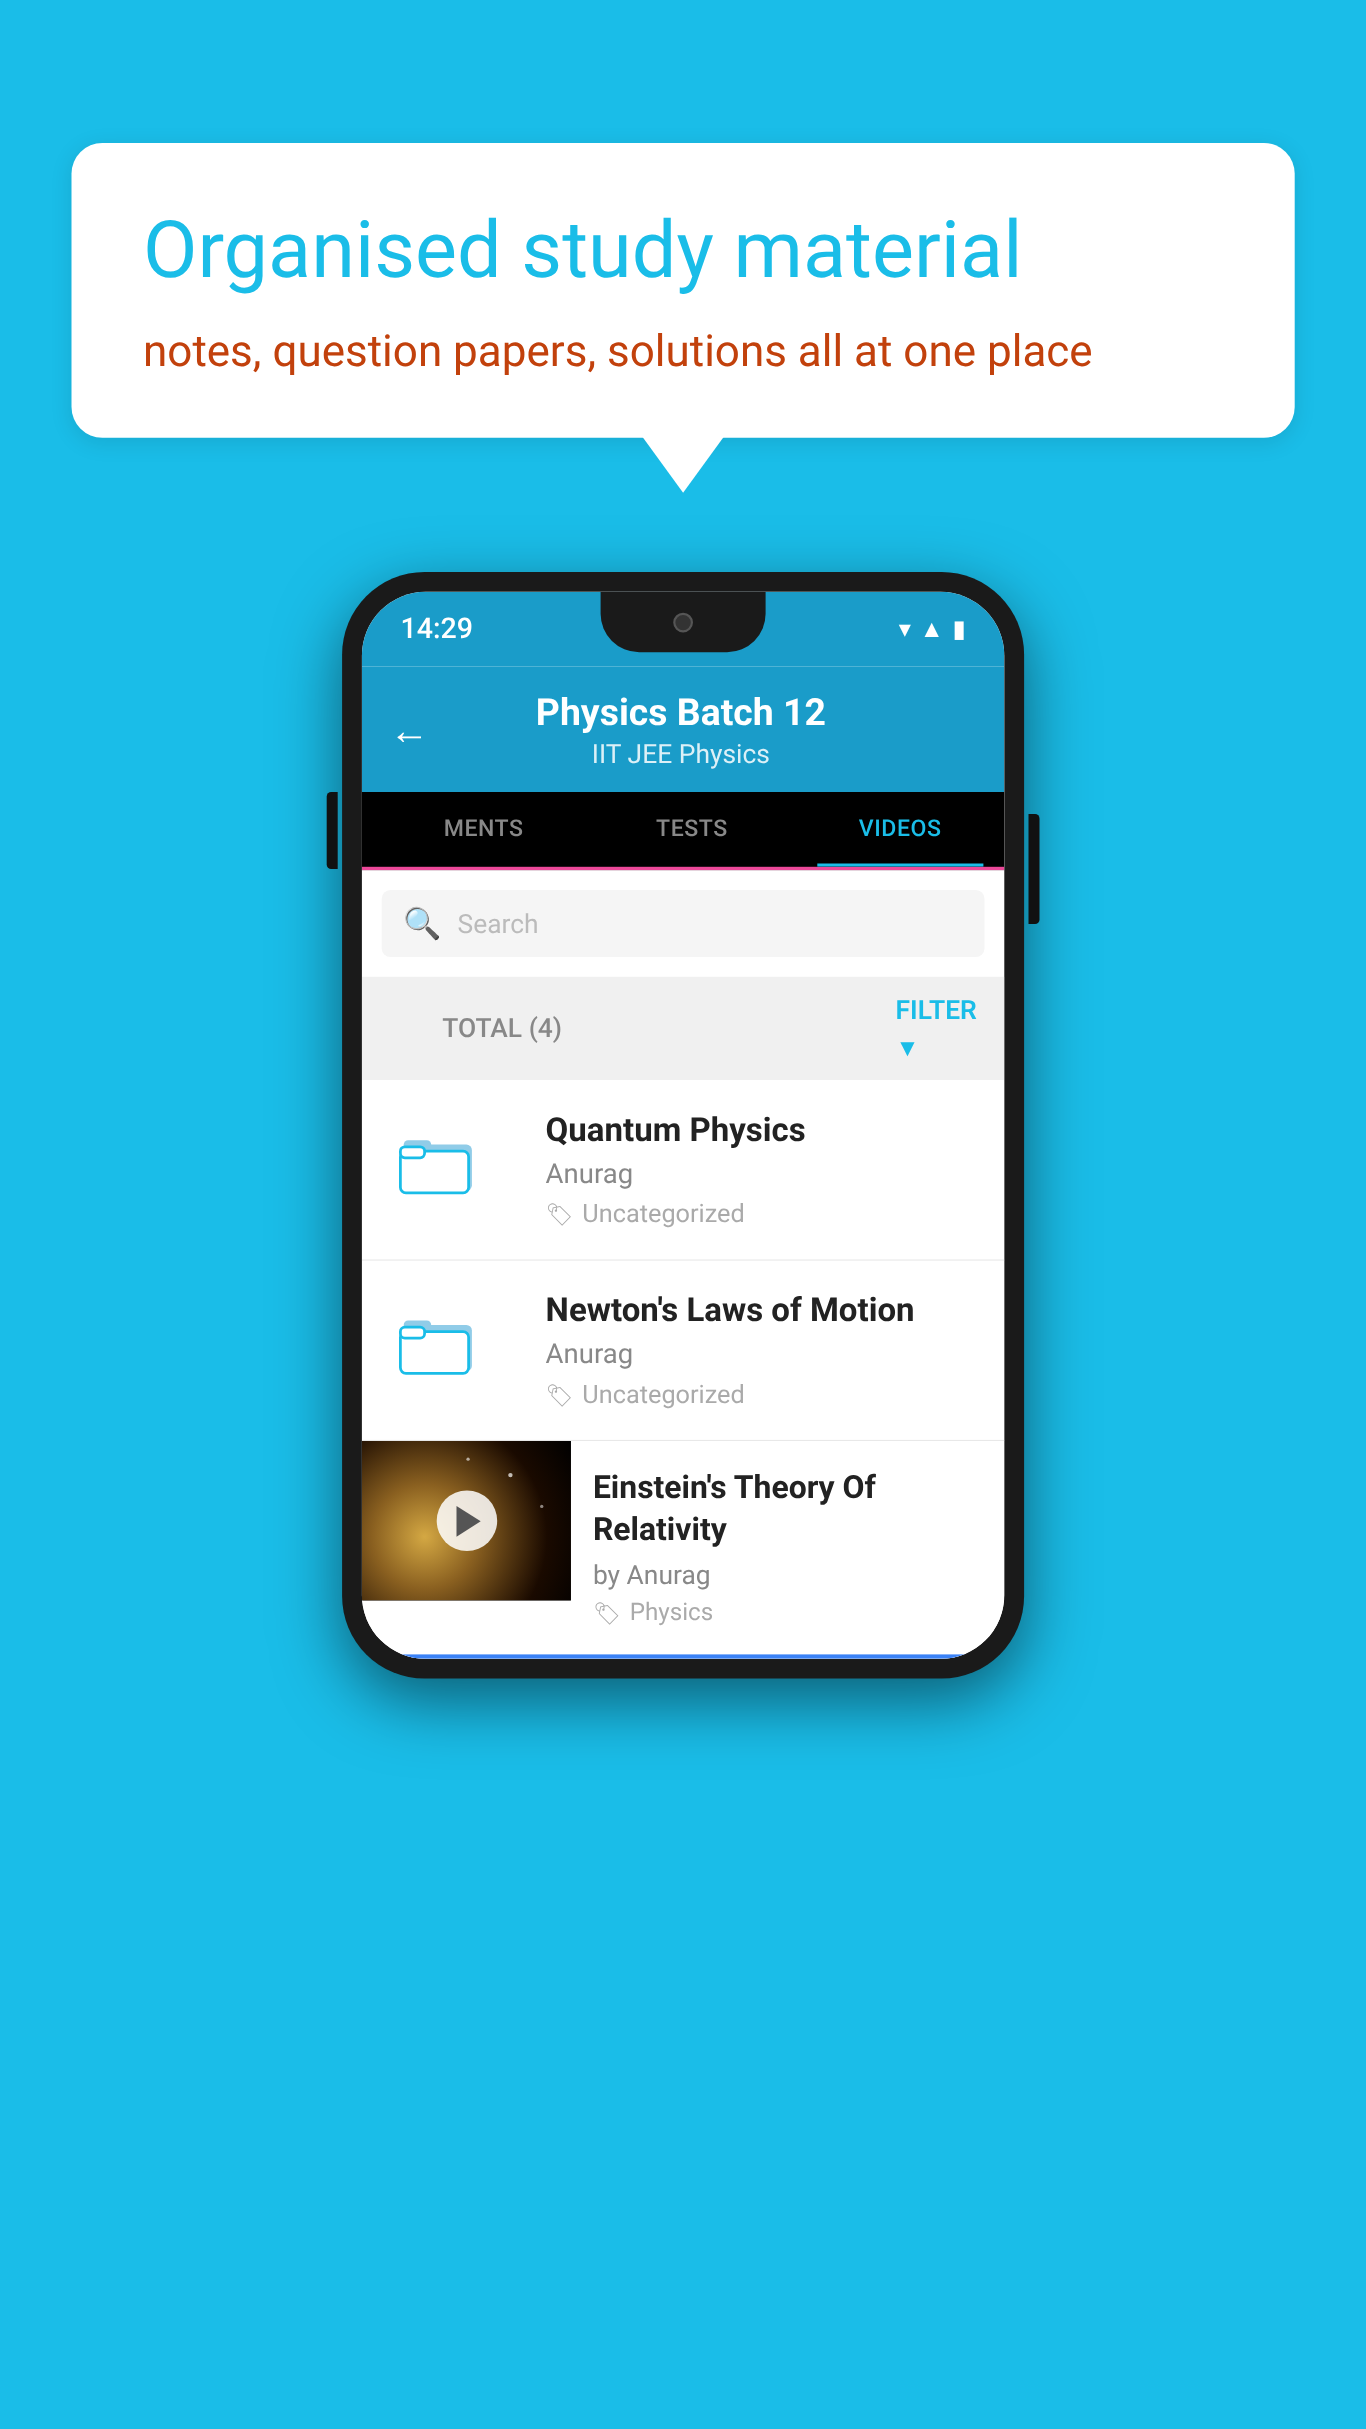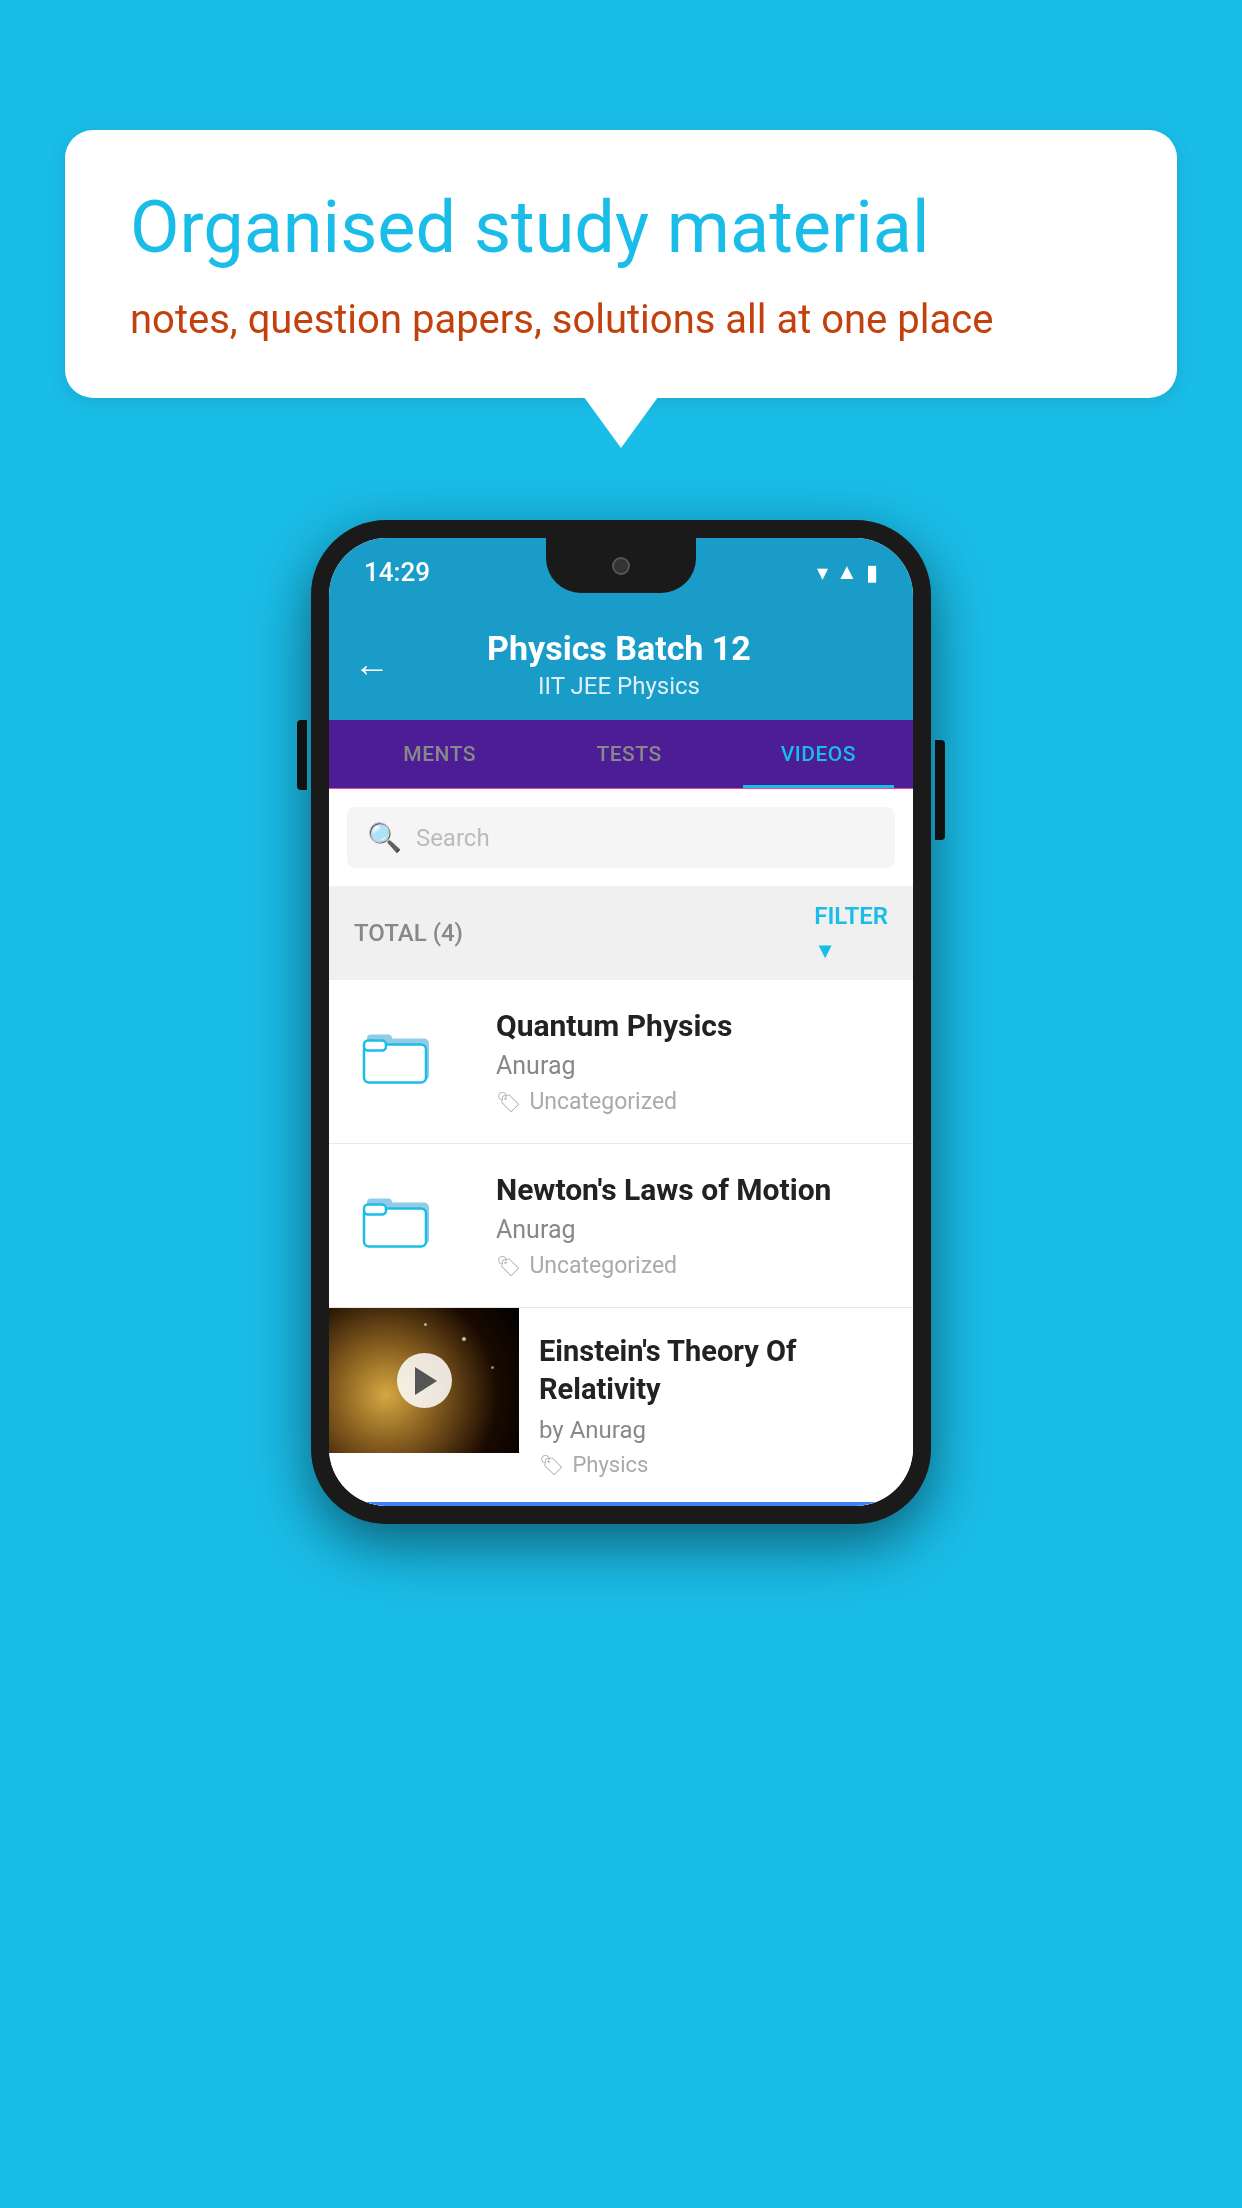--- a/index.html
+++ b/index.html
@@ -181,23 +181,23 @@
     }
 
     .header-subtitle {
       color: rgba(255,255,255,0.85);
       font-size: 24px;
       margin-top: 4px;
     }
 
     
     .tabs-bar {
-      background: #4c1d95;
-      display: flex;
-      border-bottom: 1px solid #ec4899;
+      background: #000000;
+      display: flex;
+      border-bottom: 3px solid #ec4899;
       overflow: hidden;
       padding-left: 16px;
     }
 
     .tab-item {
       flex: 1;
       text-align: center;
       padding: 22px 5px;
       font-size: 21px;
       font-weight: 500;
@@ -247,20 +247,21 @@
       padding: 16px 25px;
       display: flex;
       align-items: center;
       justify-content: space-between;
     }
 
     .total-count {
       font-size: 24px;
       color: #888;
       font-weight: 500;
+      margin-left: 48px;
     }
 
     .filter-btn {
       display: flex;
       gap: 8px;
       color: #1abde8;
       font-size: 24px;
       font-weight: 600;
       flex-direction: column;
     }

